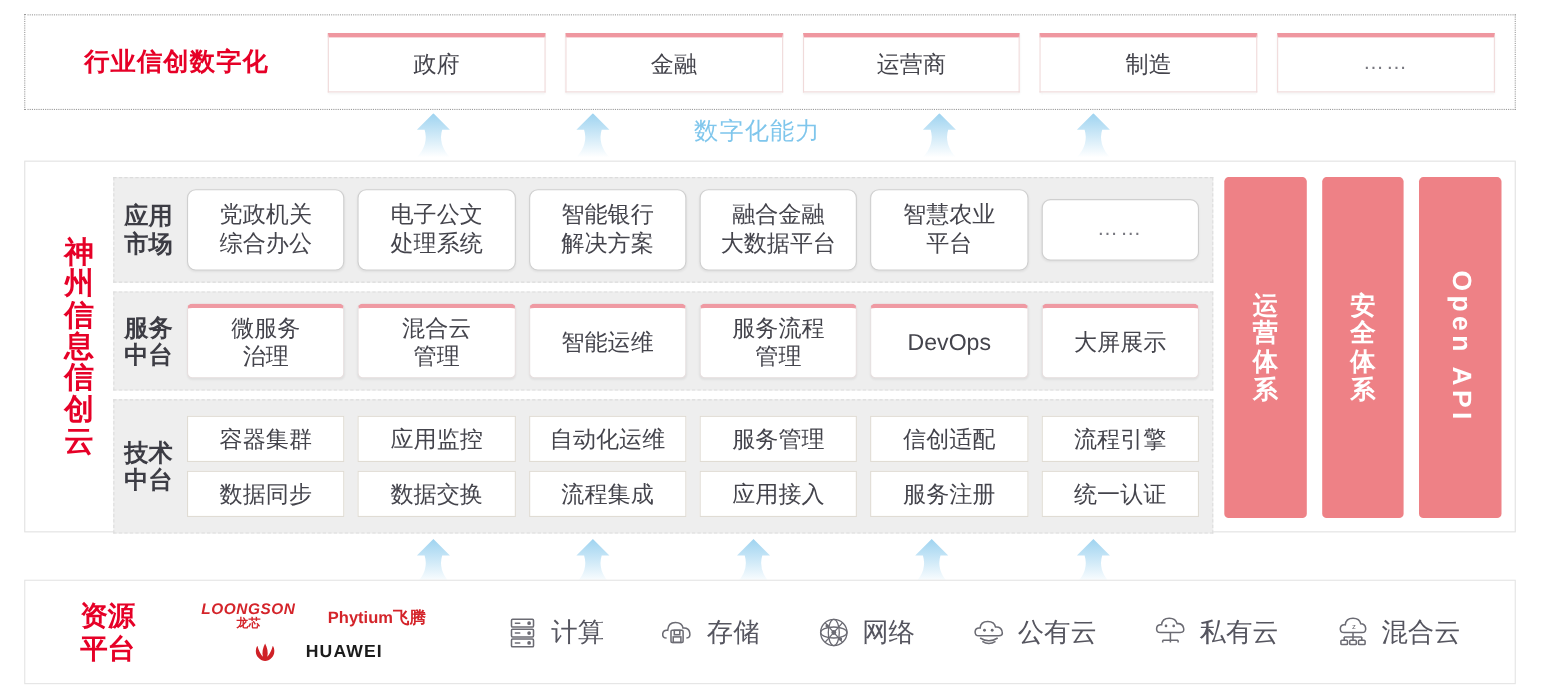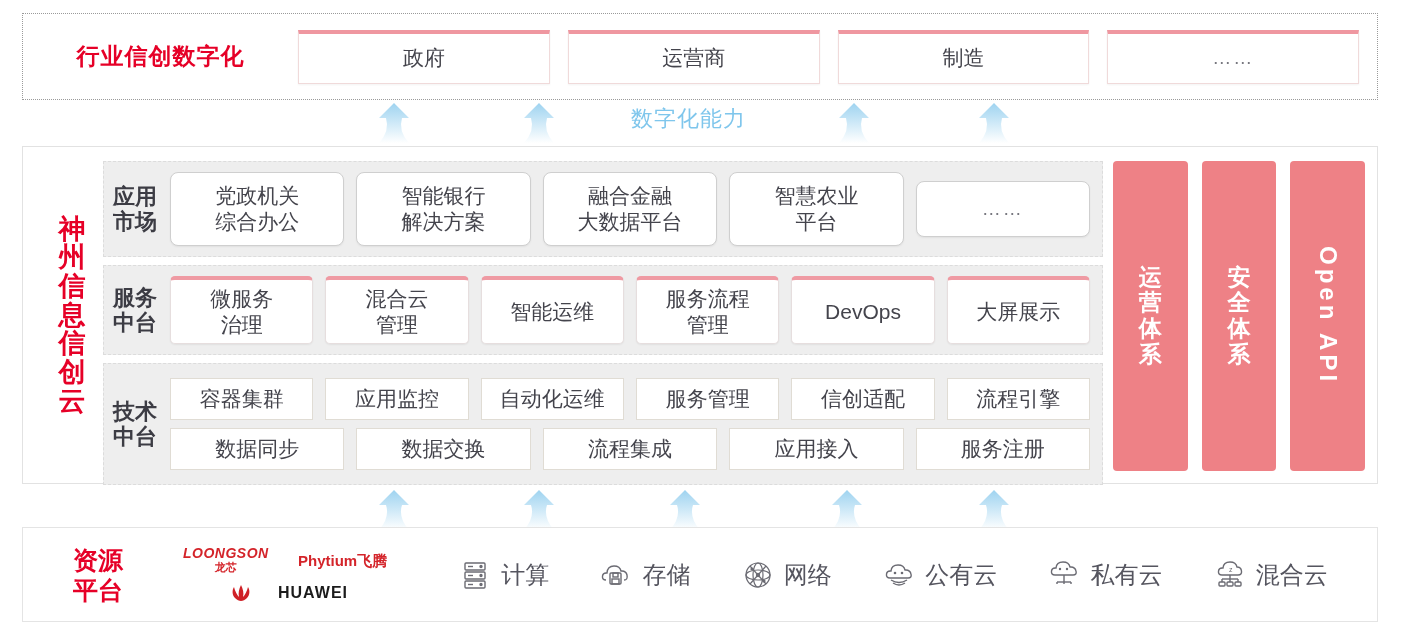--- a/index.html
+++ b/index.html
@@ -188,20 +188,21 @@
   .res-item .ico svg{display:block;width:34px;height:34px;}
   .res-item .lbl{font-size:24px;color:#55555f;}
 </style>
 </head>
 <body>
 
 <div class="industry-band">
   <div class="industry-title">行业信创数字化</div>
   <div class="industry-cards">
     <div class="ind-card">政府</div>
+    <div class="ind-card">金融</div>
     <div class="ind-card">运营商</div>
     <div class="ind-card">制造</div>
     <div class="ind-card dots">……</div>
   </div>
 </div>
 
 <div class="arrow-strip upper">
   <div class="uarrow" style="left:371px">
     <svg viewBox="0 0 46 40">
         <defs>
@@ -249,20 +250,24 @@
       <div class="row-label">
         <span>应用</span>
         <span>市场</span>
       </div>
       <div class="row-cards">
         <div class="app-card">
           <span>党政机关</span>
           <span>综合办公</span>
         </div>
         <div class="app-card">
+          <span>电子公文</span>
+          <span>处理系统</span>
+        </div>
+        <div class="app-card">
           <span>智能银行</span>
           <span>解决方案</span>
         </div>
         <div class="app-card">
           <span>融合金融</span>
           <span>大数据平台</span>
         </div>
         <div class="app-card">
           <span>智慧农业</span>
           <span>平台</span>
@@ -316,20 +321,21 @@
           <div class="tech-card">服务管理</div>
           <div class="tech-card">信创适配</div>
           <div class="tech-card">流程引擎</div>
         </div>
         <div class="tech-line">
           <div class="tech-card">数据同步</div>
           <div class="tech-card">数据交换</div>
           <div class="tech-card">流程集成</div>
           <div class="tech-card">应用接入</div>
           <div class="tech-card">服务注册</div>
+          <div class="tech-card">统一认证</div>
         </div>
       </div>
     </div>
 
   </div>
 
   <div class="pillars">
     <div class="pillar">
       <div class="vtext">
         <span>运</span>

